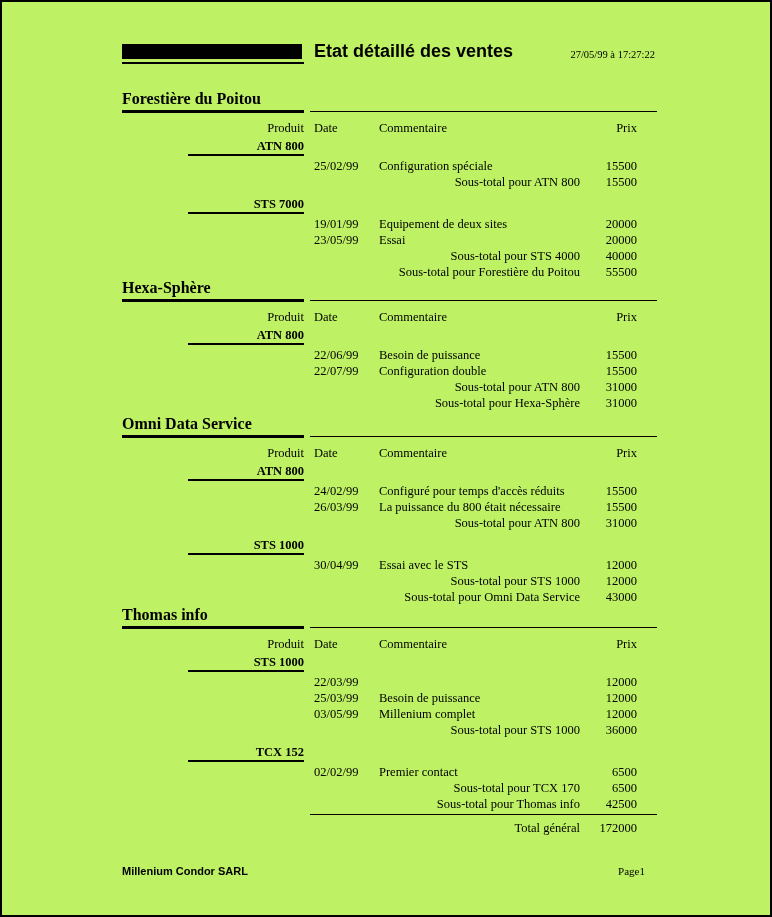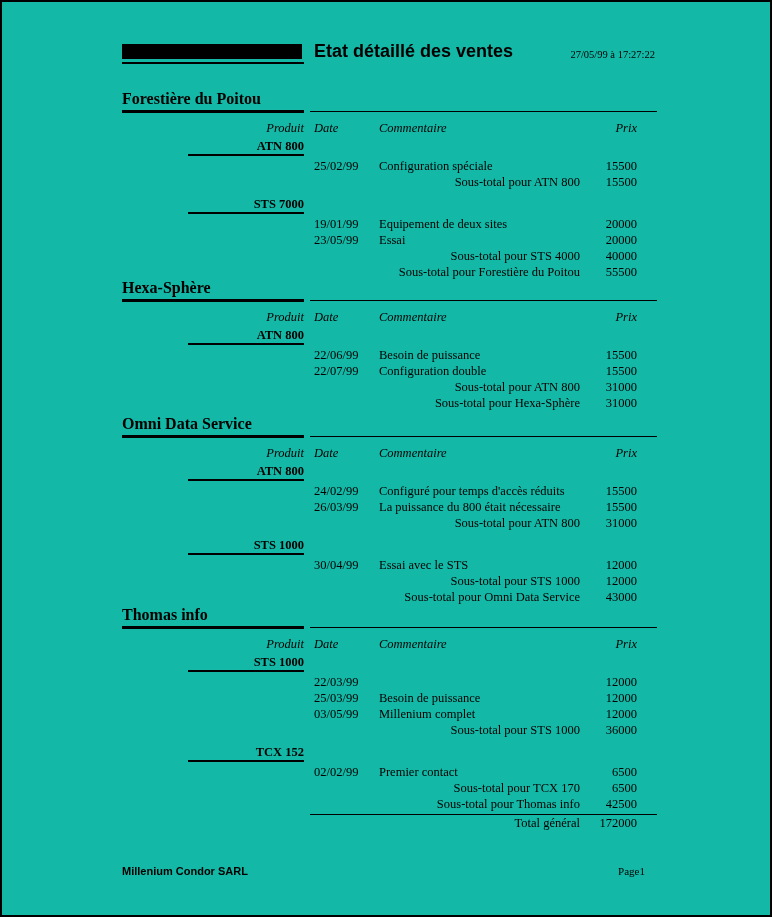--- a/index.html
+++ b/index.html
@@ -1,21 +1,21 @@
 <!DOCTYPE html>
 <html><head>
 <meta charset="utf-8">
 <style>
   html, body { margin: 0; padding: 0; background: #fff; }
   .page {
     position: relative;
     width: 772px;
     height: 917px;
     box-sizing: border-box;
-    background: #14b8a6;
+    background: #bef264;
     border: 2px solid #000;
     color: #000;
     font-family: "Liberation Serif", serif;
     overflow: hidden;
   }
 
   
   .report-header { position: absolute; top: 41px; left: 120px; width: 535px; height: 24px; }
   .logo-bar { position: absolute; left: 0; top: 1px; width: 180px; height: 15px; background: #000; }
   .logo-underline { position: absolute; left: 0; top: 19px; width: 182px; height: 2px; background: #000; }
@@ -36,32 +36,32 @@
 
   .grid {
     display: grid;
     grid-template-columns: 182px 10px 65px 203px 55px 20px;
     height: 16px; align-items: baseline;
     font-size: 12.5px; line-height: 16px; white-space: nowrap;
   }
   .c1 { grid-column: 1; } .c3 { grid-column: 3; } .c4 { grid-column: 4; }
   .c5 { grid-column: 5; } .c34 { grid-column: 3 / 5; padding-right: 2px; }
   .ra { text-align: right; }
-  .it { font-style: italic; }
+  .it { }
   .hdr { margin-top: 6px; }
   .prod-name { font-weight: bold; }
   .product { margin-top: 2px; }
   .product + .product { margin-top: 6px; }
   .prule-row { height: 4px; }
   .prule { width: 116px; margin-left: auto; border-bottom: 2px solid #000; }
 
   
   .total-block { position: absolute; top: 812px; left: 120px; width: 535px; }
   .total-rule { margin-left: 188px; width: 347px; border-top: 1px solid #000; }
-  .total-block .grid { }
+  .total-block .grid { margin-top: 5px; }
 
   
   .report-footer {
     position: absolute; top: 863px; left: 120px; width: 535px;
     display: flex; justify-content: space-between; align-items: baseline;
     padding-right: 12px; box-sizing: border-box;
   }
   .footer-company { font-family: "Liberation Sans", sans-serif; font-size: 11px; font-weight: bold; }
   .footer-page { font-size: 11px; }
 </style>

